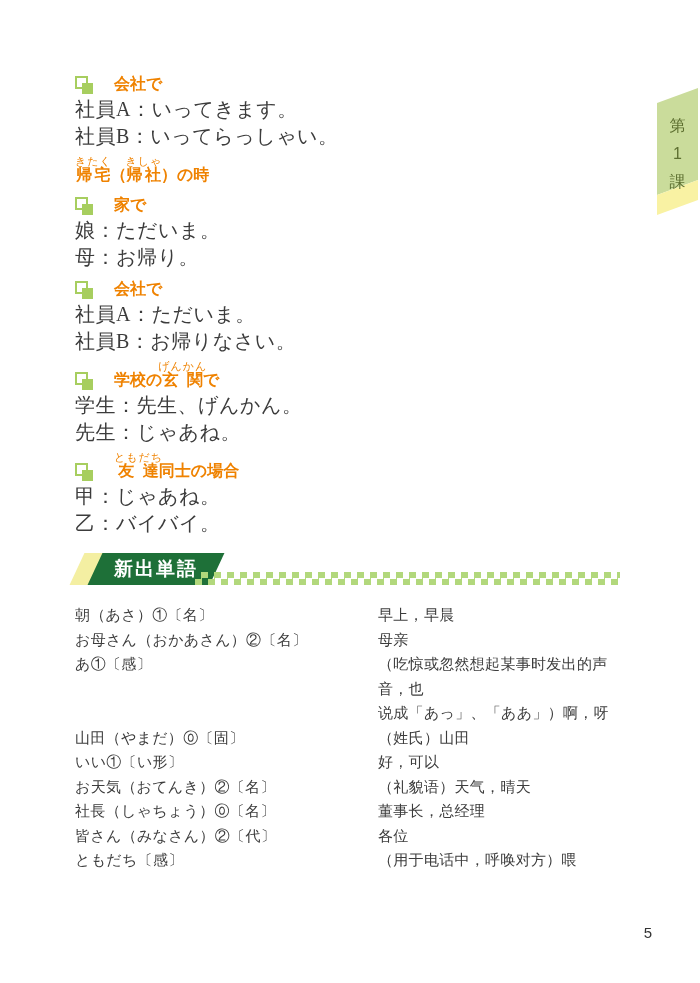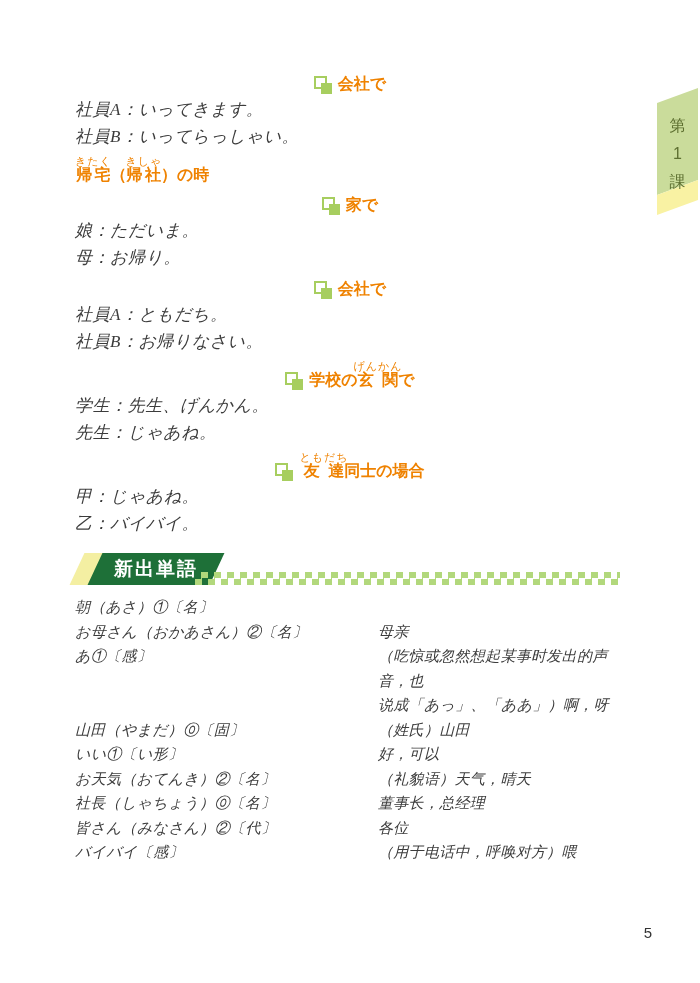--- a/index.html
+++ b/index.html
@@ -18,29 +18,28 @@
   body{
     width:700px;height:983px;position:relative;overflow:hidden;
     font-family:"Liberation Serif","DejaVu Serif",serif;
     color:var(--text_dark);
   }
   .content{
     position:absolute;left:75px;top:66px;width:550px;
   }
   
   .dialogue-line{
-    font-size:17px;line-height:27px;color:var(--text_dark);
+    font-size:20px;line-height:27px;color:var(--text_dark);
     letter-spacing:0.5px;
-    font-style:italic;
   }
   .subheading,.orange-heading{
     font-family:"Liberation Sans","DejaVu Sans",sans-serif;
     color:var(--orange);font-weight:bold;font-size:16px;line-height:24px;
   }
-  .subheading{display:flex;align-items:flex-end;gap:6px;margin-top:6px;justify-content:center;}
+  .subheading{display:flex;align-items:flex-end;gap:21px;margin-top:6px;}
   .orange-heading{margin-top:6px;}
   .center-heading{
     font-family:"Liberation Sans","DejaVu Sans",sans-serif;
     text-align:center;font-weight:bold;font-size:18px;line-height:26px;
     color:#2b2b2b;margin-top:4px;margin-bottom:4px;
   }
   ruby rt{font-size:11px;font-weight:normal;letter-spacing:1px;}
   
   .dup-icon{
     position:relative;width:18px;height:18px;display:inline-block;
@@ -67,21 +66,21 @@
   }
   .banner-green span{
     transform:skewX(25deg);color:#ffffff;font-weight:bold;font-size:19px;
     font-family:"Liberation Sans","DejaVu Sans",sans-serif;letter-spacing:2px;
   }
   .banner-checker{
     position:absolute;left:120px;top:19px;width:425px;height:13px;
     background:conic-gradient(var(--checker_green) 0 25%,transparent 0 50%,var(--checker_green) 0 75%,transparent 0) 0 0/13px 13px;
   }
   
-  .vocab-list{margin-top:10px;font-style:italic;}
+  .vocab-list{margin-top:18px;}
   .vocab-row{display:flex;font-size:15px;line-height:24.5px;}
   .vocab-jp{width:303px;flex:0 0 303px;letter-spacing:0.3px;}
   .vocab-cn{flex:1;letter-spacing:0.3px;}
   
   .lesson-tab{position:absolute;left:657px;top:88px;width:41px;height:127px;}
   .tab-green{
     position:absolute;left:0;top:0;width:41px;height:107px;
     background:var(--tab_green);
     clip-path:polygon(0 15px,100% 0,100% 92px,0 107px);
   }
@@ -129,21 +128,21 @@
       <div class="subheading">
         <span class="dup-icon"></span>
         <span>家で</span>
       </div>
       <div class="dialogue-line">娘：ただいま。</div>
       <div class="dialogue-line">母：お帰り。</div>
       <div class="subheading">
         <span class="dup-icon"></span>
         <span>会社で</span>
       </div>
-      <div class="dialogue-line">社員A：ともだち。</div>
+      <div class="dialogue-line">社員A：ただいま。</div>
       <div class="dialogue-line">社員B：お帰りなさい。</div>
       <div class="subheading">
         <span class="dup-icon"></span>
         <span>学校の<ruby>玄関<rt>げんかん</rt></ruby>で</span>
       </div>
       <div class="dialogue-line">学生：先生、げんかん。</div>
       <div class="dialogue-line">先生：じゃあね。</div>
       <div class="subheading">
         <span class="dup-icon"></span>
         <span><ruby>友達<rt>ともだち</rt></ruby>同士の場合</span>
@@ -156,20 +155,23 @@
     <div class="banner-yellow"></div>
     <div class="banner-green">
       <span>新出単語</span>
     </div>
     <div class="banner-checker"></div>
   </div>
 
   <div class="vocab-list" id="vocab-list">
       <div class="vocab-row">
         <div class="vocab-jp">朝（あさ）①〔名〕</div>
+        <div class="vocab-cn">
+          <div>早上，早晨</div>
+        </div>
       </div>
       <div class="vocab-row">
         <div class="vocab-jp">お母さん（おかあさん）②〔名〕</div>
         <div class="vocab-cn">
           <div>母亲</div>
         </div>
       </div>
       <div class="vocab-row">
         <div class="vocab-jp">あ①〔感〕</div>
         <div class="vocab-cn">
@@ -201,21 +203,21 @@
           <div>董事长，总经理</div>
         </div>
       </div>
       <div class="vocab-row">
         <div class="vocab-jp">皆さん（みなさん）②〔代〕</div>
         <div class="vocab-cn">
           <div>各位</div>
         </div>
       </div>
       <div class="vocab-row">
-        <div class="vocab-jp">バイバイ〔感〕</div>
+        <div class="vocab-jp">ともだち〔感〕</div>
         <div class="vocab-cn">
           <div>（用于电话中，呼唤对方）喂</div>
         </div>
       </div>
     </div>
 </div>
 
 <div class="page-number">5</div>
 
 </body></html>

